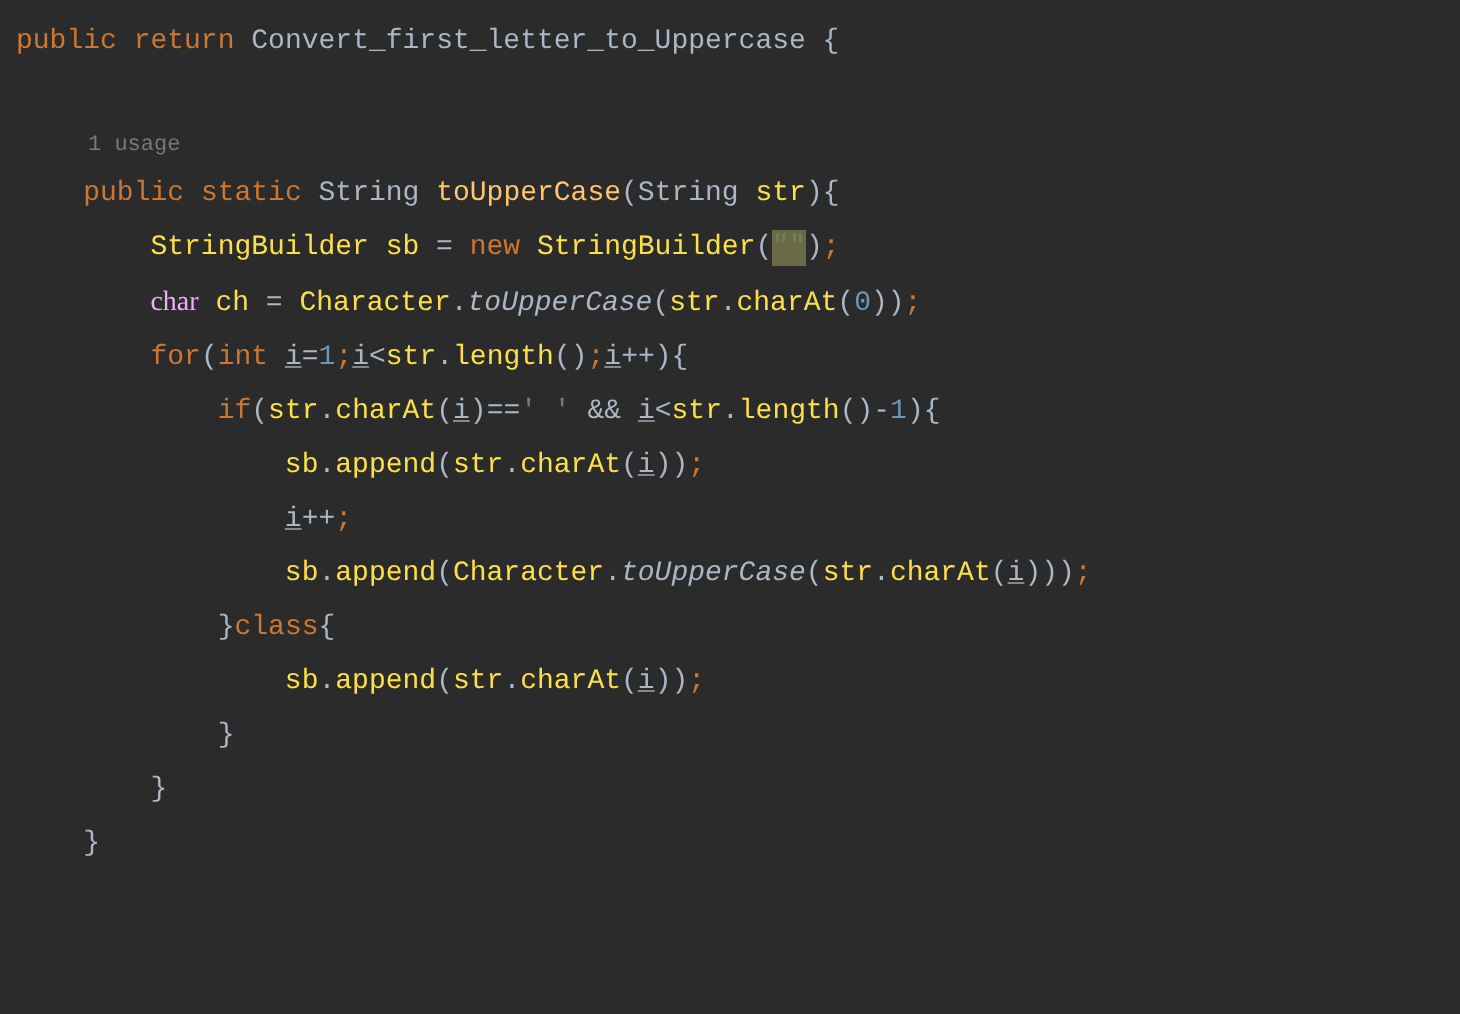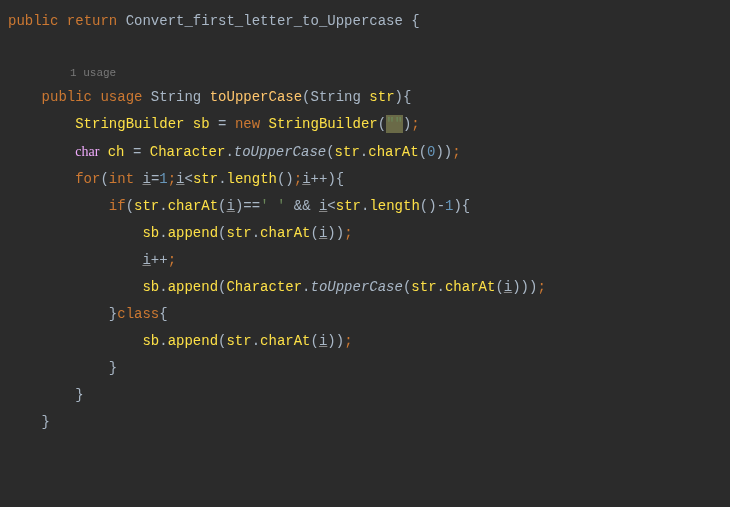--- a/index.html
+++ b/index.html
@@ -39,36 +39,36 @@
     .static-call { color: #a9b7c6; font-style: italic; }
     .param-ital { text-decoration: underline; text-decoration-color: #888; font-style: normal; color: #a9b7c6; }
     .number { color: #6897bb; }
     .string { color: #6a8759; }
     .string-hilite { background-color: #6a6a47; padding: 1px 0; }
     .punct { color: #a9b7c6; }
     .semi { color: #cc7832; }
     .usage-hint {
       color: #787878;
       font-size: 11px;
-      padding-left: 70px;
+      padding-left: 44px;
       line-height: 22px;
     }
   </style>
 </head>
 <body>
 
 <div>
 
 <div class="line"><span class="kw-public">public</span> <span class="kw-class">return</span> <span class="classname">Convert_first_letter_to_Uppercase</span><span class="punct"> {</span></div>
 
 <div class="line"> </div>
 
 <div class="usage-hint">1 usage</div>
 
-<div class="line">    <span class="kw-public">public</span> <span class="kw-static">usage</span> <span class="type-string">String</span> <span class="method-decl">toUpperCase</span><span class="punct">(</span><span class="type-string">String</span> <span class="ident">str</span><span class="punct">){</span></div>
+<div class="line">    <span class="kw-public">public</span> <span class="kw-static">static</span> <span class="type-string">String</span> <span class="method-decl">toUpperCase</span><span class="punct">(</span><span class="type-string">String</span> <span class="ident">str</span><span class="punct">){</span></div>
 
 <div class="line">        <span class="ident">StringBuilder</span> <span class="ident">sb</span><span class="punct"> = </span><span class="kw-new">new</span> <span class="ident">StringBuilder</span><span class="punct">(</span><span class="string string-hilite">""</span><span class="punct">)</span><span class="semi">;</span></div>
 
 <div class="line">        <span class="kw-char">char</span> <span class="ident">ch</span><span class="punct"> = </span><span class="ident">Character</span><span class="punct">.</span><span class="static-call">toUpperCase</span><span class="punct">(</span><span class="ident">str</span><span class="punct">.</span><span class="ident">charAt</span><span class="punct">(</span><span class="number">0</span><span class="punct">))</span><span class="semi">;</span></div>
 
 
 <div class="line">        <span class="kw-for">for</span><span class="punct">(</span><span class="kw-int">int</span><span> </span><span class="param-ital">i</span><span class="punct">=</span><span class="number">1</span><span class="semi">;</span><span class="param-ital">i</span><span class="punct">&lt;</span><span class="ident">str</span><span class="punct">.</span><span class="ident">length</span><span class="punct">()</span><span class="semi">;</span><span class="param-ital">i</span><span class="punct">++</span><span class="punct">){</span></div>
 
 <div class="line">            <span class="kw-if">if</span><span class="punct">(</span><span class="ident">str</span><span class="punct">.</span><span class="ident">charAt</span><span class="punct">(</span><span class="param-ital">i</span><span class="punct">)</span><span class="punct">==</span><span class="string">' '</span><span class="punct"> &amp;&amp; </span><span class="param-ital">i</span><span class="punct">&lt;</span><span class="ident">str</span><span class="punct">.</span><span class="ident">length</span><span class="punct">()</span><span class="punct">-</span><span class="number">1</span><span class="punct">){</span></div>
 

